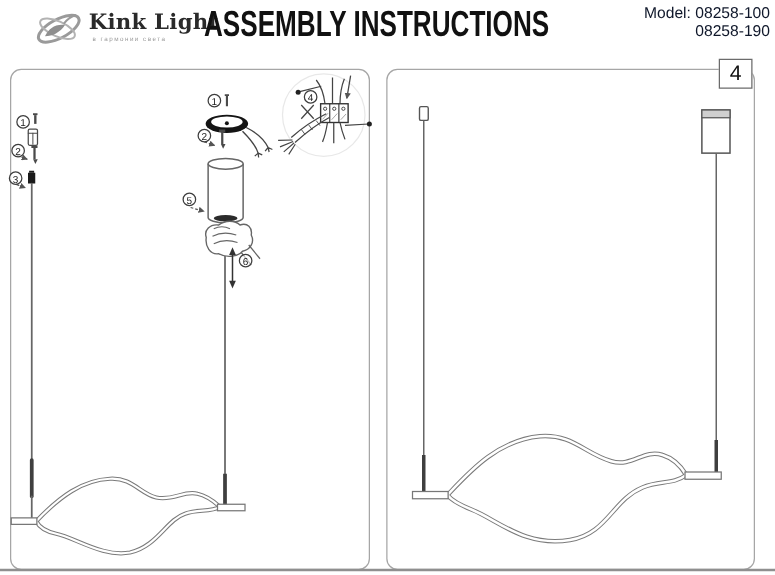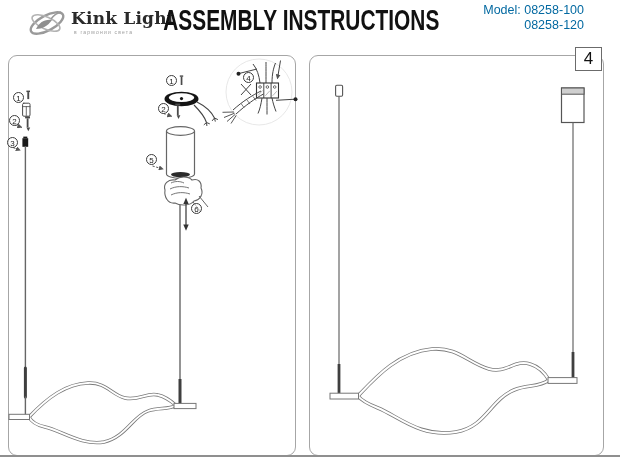--- a/index.html
+++ b/index.html
@@ -16,21 +16,21 @@
   .tagline{
     position:absolute;left:74px;top:29px;font-size:5px;letter-spacing:1.2px;color:#9a9a9a;
     white-space:nowrap;
   }
   .title{
     position:absolute;left:110px;top:4px;width:380px;text-align:center;
     font-size:29px;font-weight:bold;color:#111;letter-spacing:0px;white-space:nowrap;
     transform:scaleX(.72);transform-origin:50% 50%;
   }
   .models{
-    position:absolute;right:36px;top:3px;text-align:right;font-size:12.5px;line-height:14.5px;color:#0369a1;
+    position:absolute;right:4px;top:3px;text-align:right;font-size:12.5px;line-height:14.5px;color:#0f172a;
   }
   
   .panel{position:absolute;border:1.4px solid #a6a6a6;border-radius:9px;background:transparent;}
   .panel-left{left:8px;top:55px;width:286px;height:399px;}
   .panel-right{left:309px;top:55px;width:293px;height:399px;}
   .pagenum{
     position:absolute;left:575px;top:47px;width:27px;height:24px;background:#fff;
     border:1.2px solid #6b6b6b;box-sizing:border-box;text-align:center;line-height:22px;
     font-size:17px;color:#111;z-index:4;
   }
@@ -56,21 +56,21 @@
     <ellipse cx="23" cy="20" rx="18" ry="7.5" fill="none" stroke="#9a9a9a" stroke-width="2.4" transform="rotate(-28 23 20)"></ellipse>
     <ellipse cx="22" cy="20" rx="15" ry="6" fill="none" stroke="#b3b3b3" stroke-width="1.6" transform="rotate(24 22 20)"></ellipse>
     <path d="M28,17 C24,23 18,26 12,26 C15,20 20,16 28,17 Z" fill="#8f8f8f"></path>
     <path d="M27,16 C30,12 33,10 37,9" fill="none" stroke="#9a9a9a" stroke-width="1.6"></path>
   </svg>
   <div class="brand">Kink Light</div>
   <div class="tagline">в гармонии света</div>
   <div class="title">ASSEMBLY INSTRUCTIONS</div>
   <div class="models">
     <div>Model: 08258-100</div>
-    <div>08258-120</div>
+    <div>08258-190</div>
   </div>
 
   <div class="panel panel-left"></div>
   <div class="panel panel-right"></div>
   <div class="pagenum">4</div>
 
   <svg class="art" viewBox="0 0 620 460">
     <defs>
       <marker id="ah" viewBox="0 0 6 6" refX="5" refY="3" markerWidth="5" markerHeight="5" orient="auto">
         <path d="M0,0 L6,3 L0,6 Z" fill="#555"></path>

